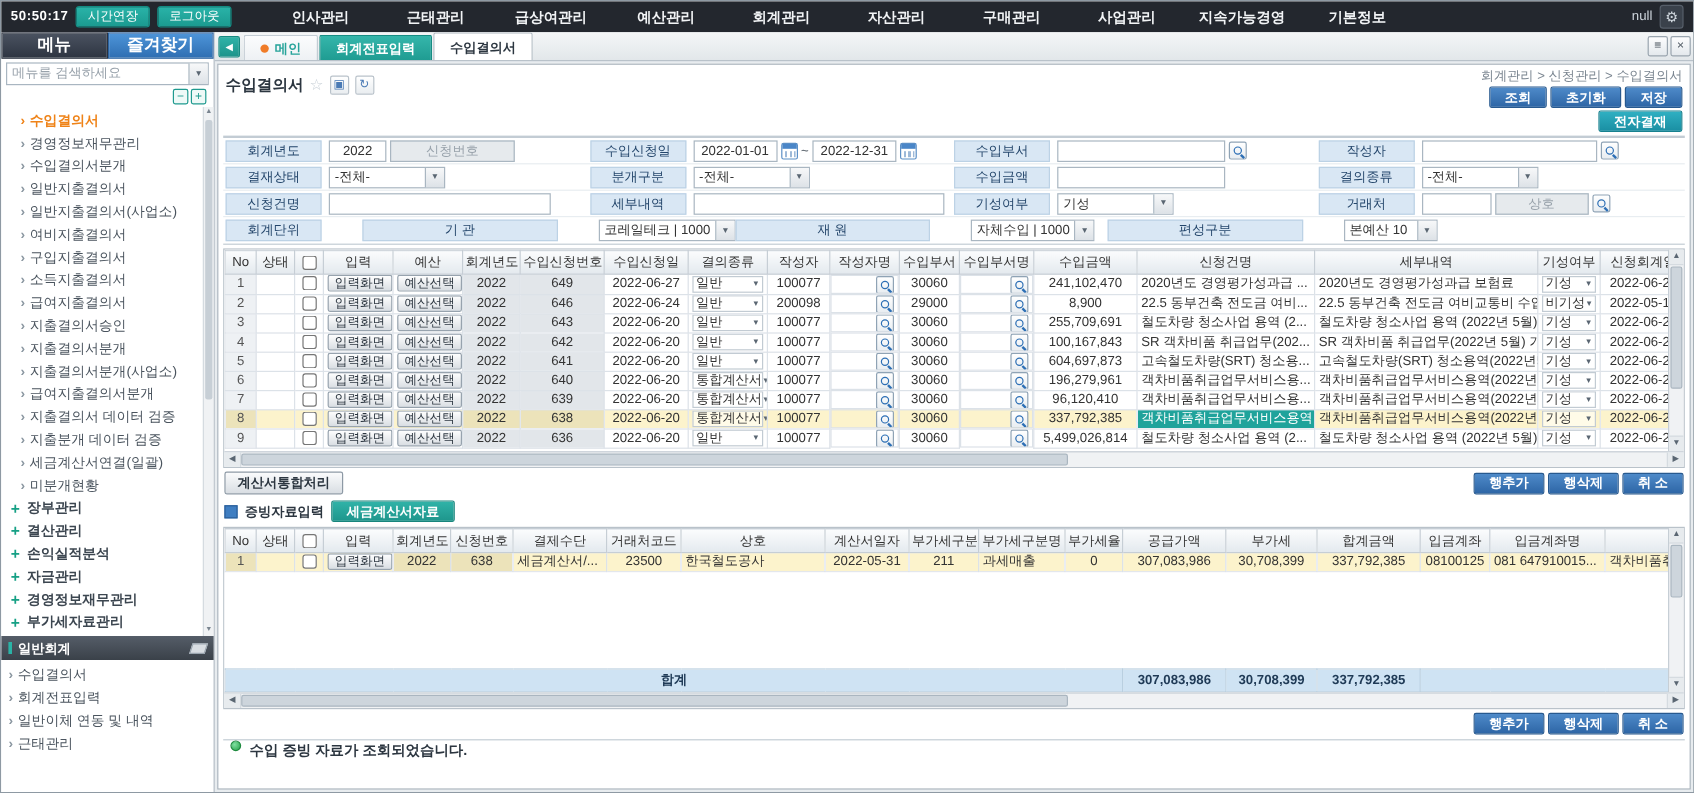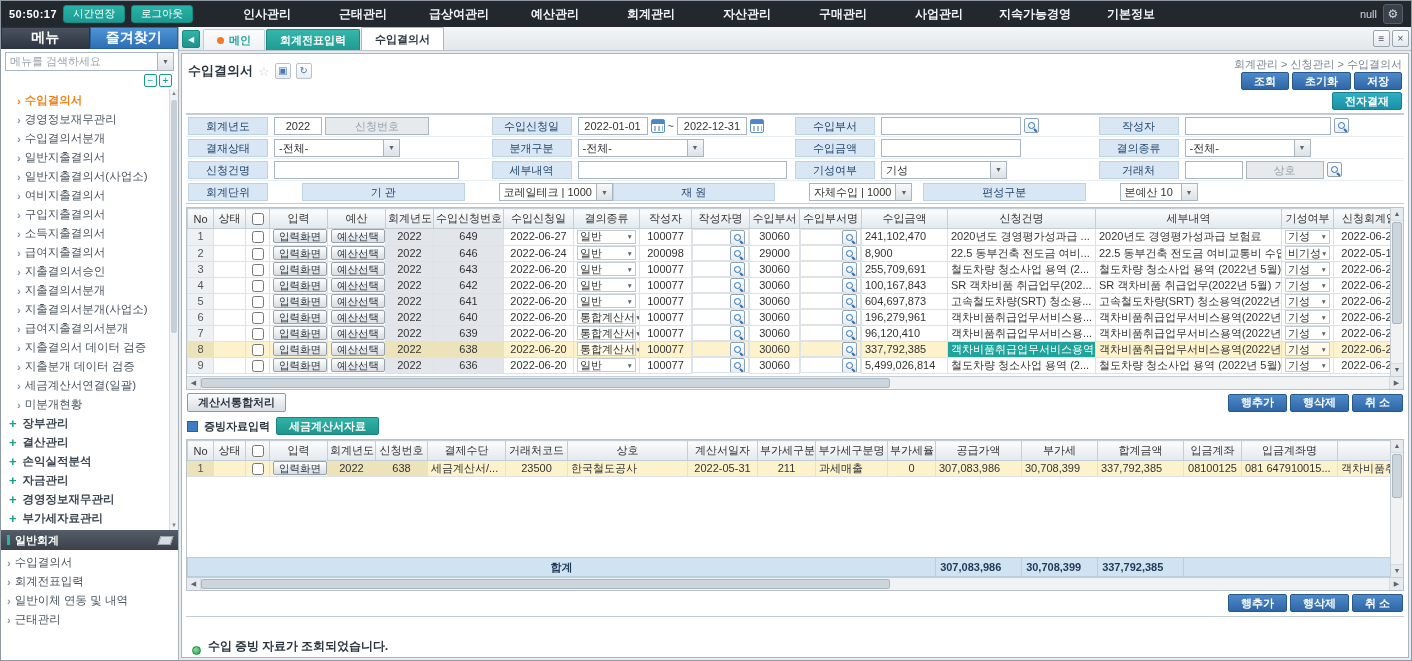--- a/index.html
+++ b/index.html
@@ -85,21 +85,21 @@
   .filter { margin-top:3px; border-top:2px solid #c3ccd4; border-bottom:1px solid #c3ccd4; flex:0 0 auto; }
   .frow { display:grid; grid-template-columns:86px 1fr 86px 1fr 86px 1fr 86px 1fr; align-items:center; border-bottom:1px solid #e8edf1; padding:1px 2px; height:22px; }
   .frow:last-child { border-bottom:none;gap:28px; }
   .flabel { height:18px; line-height:17px; background:#d9e7f4; border:1px solid #bcd2e5; text-align:center; color:#24466b; margin-right:6px; white-space:nowrap; overflow:hidden; }
   .ffield { display:flex; align-items:center; gap:3px; padding-right:8px; min-width:0; }
   .inp { display:inline-block; height:18px; line-height:16px; border:1px solid #a9b6c1; background:#fff; padding:0 3px; white-space:nowrap; overflow:hidden; cursor:text; }
   .inp.ro { background:#e6eaed; color:#98a2ab; }
   .c { text-align:center; }
   .tilde { color:#4a545e; }
   .w50{width:48px}.w60{width:58px}.w72{width:70px}.w80{width:78px}.w104{width:104px}
-  .w110{width:126px}.w130{width:130px}.w140{width:140px}.w150{width:146px}.w185{width:185px}.w225{width:225px}
+  .w110{width:97px}.w130{width:130px}.w140{width:140px}.w150{width:146px}.w185{width:185px}.w225{width:225px}
 
   
   .icon-search { display:inline-block; width:15px; height:15px; border:1px solid #8fa3b5; border-radius:2px; background:linear-gradient(#fff,#e8edf1); position:relative; flex:0 0 auto; cursor:pointer; }
   .icon-search::before { content:""; position:absolute; left:3px; top:3px; width:5px; height:5px; border:1.5px solid #2d6fb5; border-radius:50%; }
   .icon-search::after { content:""; position:absolute; left:9px; top:9px; width:4px; height:2px; background:#2d6fb5; transform:rotate(45deg); transform-origin:left center; }
   .icon-cal { display:inline-block; width:14px; height:14px; border:1px solid #5b8fc6; border-radius:2px; background:#fff; position:relative; flex:0 0 auto; cursor:pointer; }
   .icon-cal::before { content:""; position:absolute; left:0; right:0; top:0; height:4px; background:#4a86c8; }
   .icon-cal::after { content:""; position:absolute; left:2px; top:6px; width:9px; height:5px; background:repeating-linear-gradient(to right,#9db9d8 0 2px,transparent 2px 4px); }
 
   
@@ -108,21 +108,21 @@
   .evd-grid { height:152px; }
   .gp-main { flex:1; display:flex; min-height:0; overflow:hidden; }
   .grid-clip { flex:1; overflow:hidden; background:#fff; }
   .grid-clip.evc { display:flex; flex-direction:column; }
   .evd-spacer { flex:1; background:#fff; }
   table.grid { border-collapse:collapse; table-layout:fixed; font-size:11px; }
   .grid th { background:linear-gradient(#fbfcfd,#e3e9ee); border:1px solid #c6ced5; height:20px; font-weight:normal; color:#333; padding:0 2px; white-space:nowrap; overflow:hidden; }
   .grid td { border:1px solid #dce2e8; height:16px; line-height:15px; padding:0 3px; white-space:nowrap; overflow:hidden; background:#fff; }
   td.ro { background:#e2e6ea; }
   td.c-no { background:#eef1f4; color:#555; text-align:center; }
-  .c-center { text-align:center; } .c-right { text-align:left; }
+  .c-center { text-align:center; } .c-right { text-align:center; }
   tr.selected td { background:#fcf3cc; }
   tr.selected td.ro, tr.selected td.c-no { background:#ece3ba; }
   td.hl { background:#1fa39b !important; color:#fff; }
   .cell-btn { display:inline-block; border:1px solid #97a3ae; border-radius:2px; background:linear-gradient(#fefefe,#d9dee3); padding:0 5px; height:14px; line-height:12px; font-size:10.5px; color:#2c3640; cursor:pointer; }
   .cell-combo { display:flex; align-items:center; justify-content:space-between; border:1px solid #c2cbd3; background:#fff; height:14px; padding:0 2px; cursor:pointer; }
   .cell-combo .dd { font-size:6.5px; color:#5a6672; }
   tr.selected .cell-combo { background:#fffbe8; }
   .cell-search { display:flex; justify-content:flex-end; align-items:center; }
   .gchk { width:12px; height:12px; margin:0; vertical-align:middle; }
 
@@ -140,21 +140,21 @@
 
   table.sumtab td { border:1px solid #b9cfe0; background:#cfe3f3; height:19px; font-weight:bold; color:#1f3a56; padding:0 4px; white-space:nowrap; overflow:hidden; }
 
   
   .action-row { display:flex; align-items:center; padding:3px 1px 1px; gap:3px; flex:0 0 auto; }
   .action-row .flex-sp { flex:1; }
   .gray-btn { background:linear-gradient(#fafbfc,#d9dee3); border:1px solid #8d99a5; border-radius:2px; height:19px; padding:0 10px; font-size:11px; color:#2c3640; font-weight:bold; }
   .evd-head { display:flex; align-items:center; gap:6px; padding:4px 1px 1px; flex:0 0 auto; }
   .evd-icon { width:11px; height:11px; background:#3f7ec2; border:1px solid #2c5f9a; }
   .evd-label { font-weight:bold; color:#2c3640; }
-  .statusbar { margin-top:3px; border-top:1px solid #c3ccd4; flex:1; display:flex; align-items:flex-end; gap:7px; padding:0 6px; min-height:22px; background:#fff;font-family:Liberation Serif, serif; }
+  .statusbar { margin-top:3px; border-top:1px solid #c3ccd4; flex:1; display:flex; align-items:flex-start; gap:7px; padding:0 6px; min-height:22px; background:#fff; }
   .status-dot { width:9px; height:9px; border-radius:50%; background:radial-gradient(circle at 35% 35%,#7fe0a0,#27a04a); border:1px solid #1d8a3e; }
   .status-text { font-size:12px; font-weight:bold; color:#2c3640; }
 </style>
 </head>
 <body>
 
 <header class="topbar">
   <span class="timer">50:50:17</span>
   <button class="tbtn">시간연장</button>
   <button class="tbtn">로그아웃</button>

